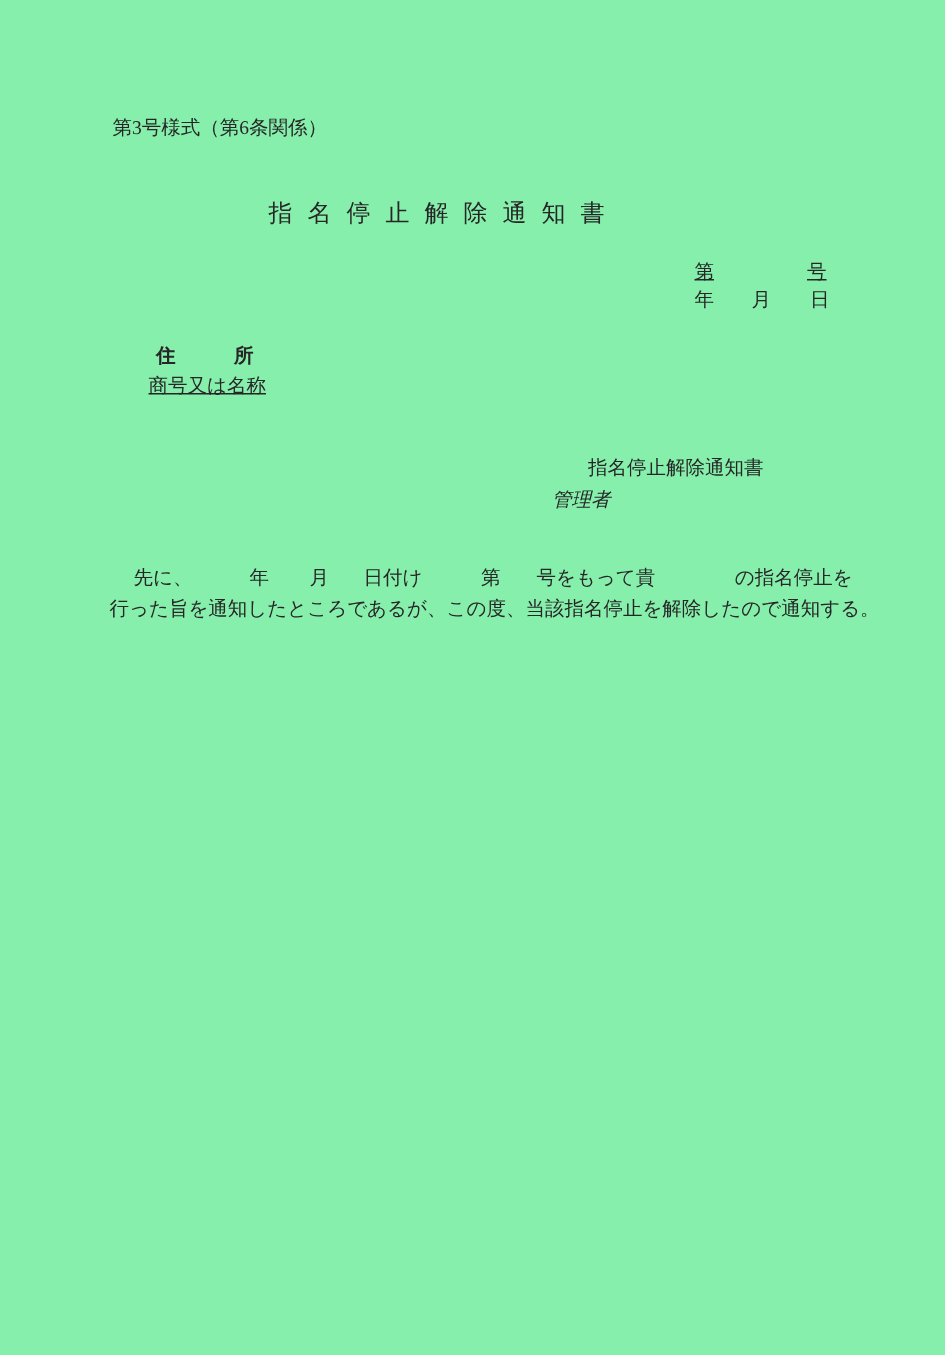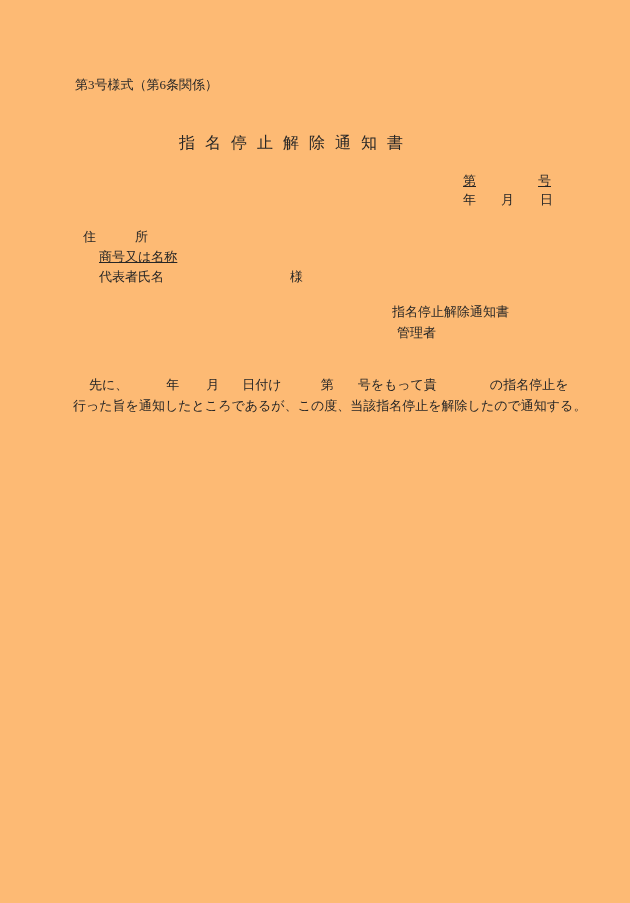--- a/index.html
+++ b/index.html
@@ -4,21 +4,21 @@
 <style>
   html, body {
     margin: 0;
     padding: 0;
     background: #ffffff;
   }
   .page {
     position: relative;
     width: 630px;
     height: 903px;
-    background: #fdba74;
+    background: #86efac;
     color: #262626;
     font-family: "Liberation Serif", "DejaVu Serif", serif;
     font-size: 13px;
     line-height: 16px;
     overflow: hidden;
   }
   .abs { position: absolute; white-space: nowrap; }
   .title-line {
     left: 0;
     top: 134px;
@@ -42,33 +42,30 @@
   <div class="abs title-line">指名停止解除通知書</div>
 
   <div class="abs" style="left:463px; top:173px;text-decoration:underline;">
     <span>第</span><span class="sp" style="width:62px;"></span><span>号</span>
   </div>
 
   <div class="abs" style="left:463px; top:192px;">
     <span>年</span><span class="sp" style="width:25px;"></span><span>月</span><span class="sp" style="width:26px;"></span><span>日</span>
   </div>
 
-  <div class="abs" style="left:83px; top:229px;">
+  <div class="abs" style="left:104px; top:229px;font-weight:bold;">
     <span>住</span><span class="sp" style="width:39px;"></span><span>所</span>
   </div>
 
   <div class="abs" style="left:99px; top:249px;text-decoration:underline;">商号又は名称</div>
 
-  <div class="abs" style="left:99px; top:269px;">
-    <span>代表者氏名</span><span class="sp" style="width:126px;"></span><span>様</span>
-  </div>
 
   <div class="abs" style="left:392px; top:304px;">指名停止解除通知書</div>
 
-  <div class="abs" style="left:397px; top:325px;">管理者</div>
+  <div class="abs" style="left:368px; top:325px;font-style:italic;">管理者</div>
 
   <div class="abs" style="left:89px; top:377px;">
     <span>先に、</span><span class="sp" style="width:38px;"></span><span>年</span><span class="sp" style="width:27px;"></span><span>月</span><span class="sp" style="width:23px;"></span><span>日付け</span><span class="sp" style="width:39px;"></span><span>第</span><span class="sp" style="width:24px;"></span><span>号をもって貴</span><span class="sp" style="width:53px;"></span><span>の指名停止を</span>
   </div>
 
   <div class="abs" style="left:73px; top:398px;">行った旨を通知したところであるが、この度、当該指名停止を解除したので通知する。</div>
 
 </div>
 
 </body></html>

